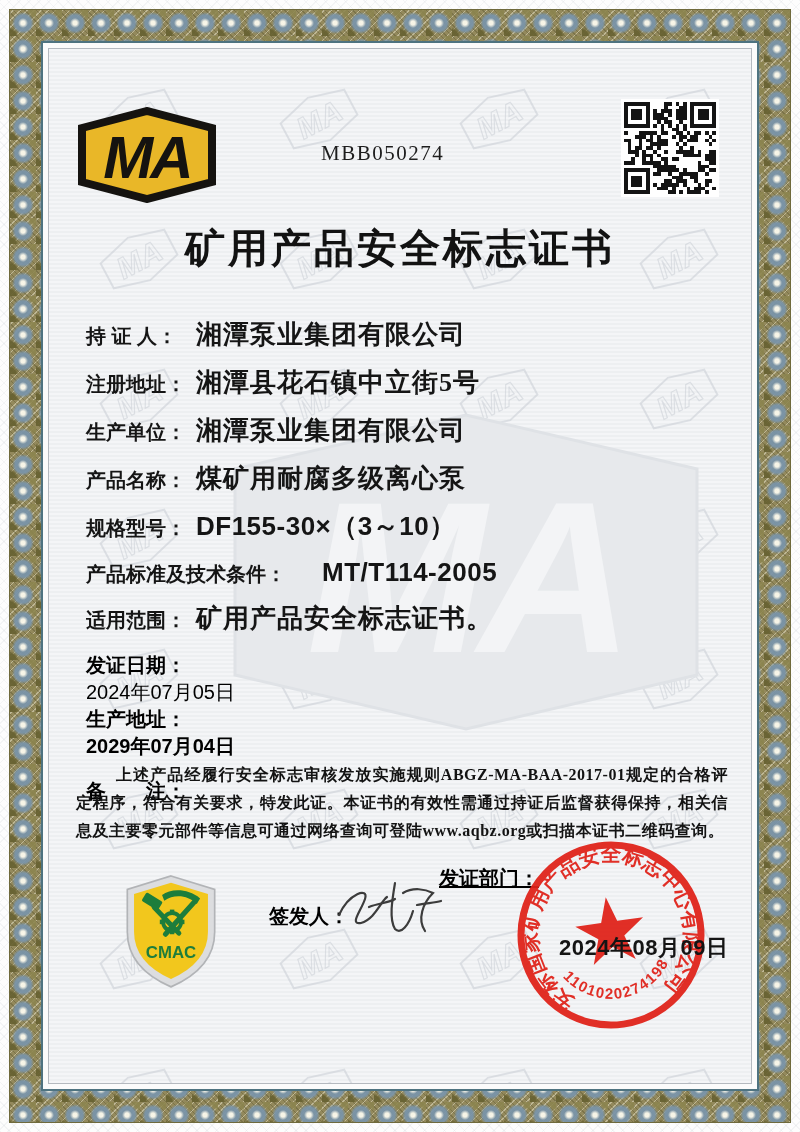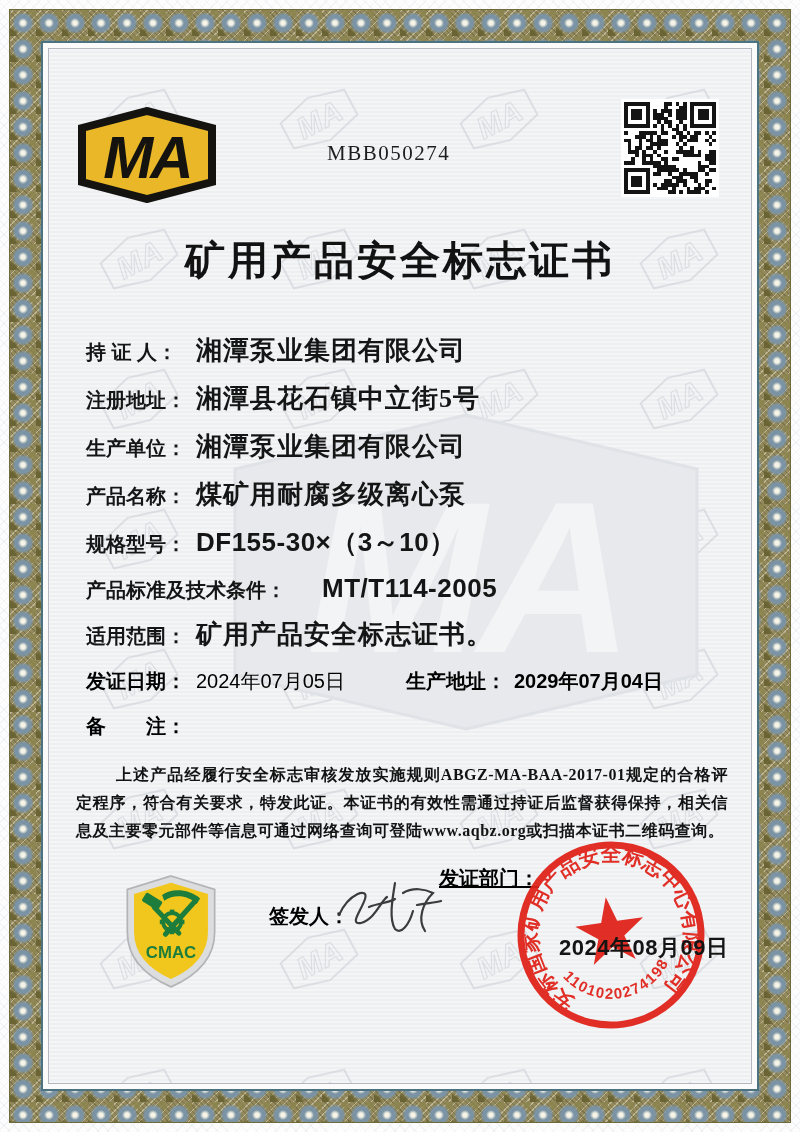--- a/index.html
+++ b/index.html
@@ -36,36 +36,36 @@
     border:1px solid #b4b9bf;
     box-shadow: 0 0 0 5px #fbfbfb, 0 0 0 7px #4e7380;
   }
 
   .wm-tiles { position:absolute; inset:0; width:100%; height:100%; opacity:.5; pointer-events:none; }
   .wm-big   { position:absolute; left:172px; top:358px; width:490px; height:330px; pointer-events:none; }
 
   .ma-logo { position:absolute; left:28px; top:58px; width:140px; height:96px; }
   .certno  { position:absolute; left:250px; top:92px; display:flex; align-items:baseline; }
   .certno .lbl { font-size:20px; font-weight:700; color:#161616; letter-spacing:1px; }
-  .certno .val { font-size:21px; margin-left:28px; color:#1d1d1d;
+  .certno .val { font-size:21px; margin-left:22px; color:#1d1d1d;
                  font-family:"Liberation Serif","DejaVu Serif",serif; letter-spacing:1.5px; }
   .qr { position:absolute; left:572px; top:50px; width:98px; height:98px; background:#fff; padding:3px; }
   .qr svg { width:100%; height:100%; shape-rendering:crispEdges; }
 
-  .title { position:absolute; left:0; top:184px; width:100%; text-align:center;
+  .title { position:absolute; left:0; top:172px; width:100%; text-align:center;
            font-size:40px; font-weight:900; color:#121212; letter-spacing:3px; }
 
-  .fields { position:absolute; left:37px; top:284px; width:640px; }
+  .fields { position:absolute; left:37px; top:268px; width:640px; }
   .field-row { display:flex; align-items:baseline; margin-bottom:13px; }
   .flabel { width:110px; flex:none; font-size:20px; font-weight:700; color:#151515; white-space:nowrap; }
   .field-row.long .flabel { width:auto; margin-right:36px; }
   .fvalue { font-size:26px; font-weight:700; color:#151515; letter-spacing:.5px; }
   .fvalue.kai { font-family:"Liberation Serif","DejaVu Serif",serif; letter-spacing:1px; }
 
-  .date-row { display:flex; align-items:baseline; margin-top:16px; }
+  .date-row { display:flex; align-items:baseline; margin-top:16px;flex-direction:column; }
   .date-row .dlabel { width:110px; flex:none; font-size:20px; font-weight:700; }
   .date-row .dvalue { width:210px; flex:none; font-size:20px; font-weight:400; }
   .date-row .dlabel2 { width:108px; flex:none; font-size:20px; font-weight:700; }
   .date-row .dvalue2 { font-size:20px; font-weight:700; }
   .remark-row { margin-top:18px; font-size:20px; font-weight:700; }
 
   .statement { position:absolute; left:27px; top:712px; width:652px;
                font-family:"Liberation Serif","DejaVu Serif",serif;
                font-size:16px; font-weight:700; color:#131313;
                line-height:28px; text-align:justify; text-indent:2.5em; letter-spacing:.5px; }

